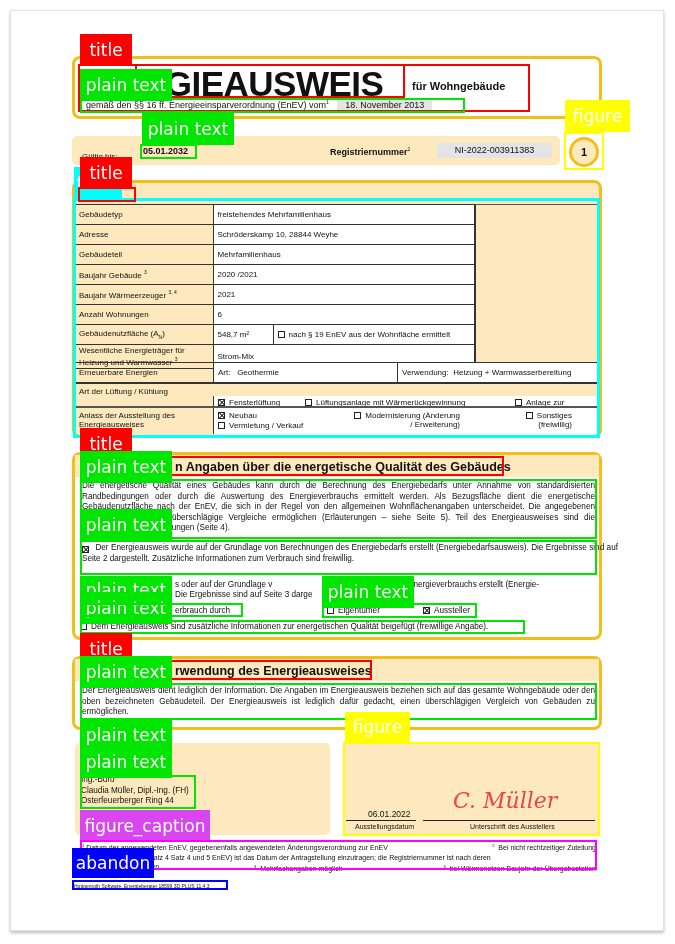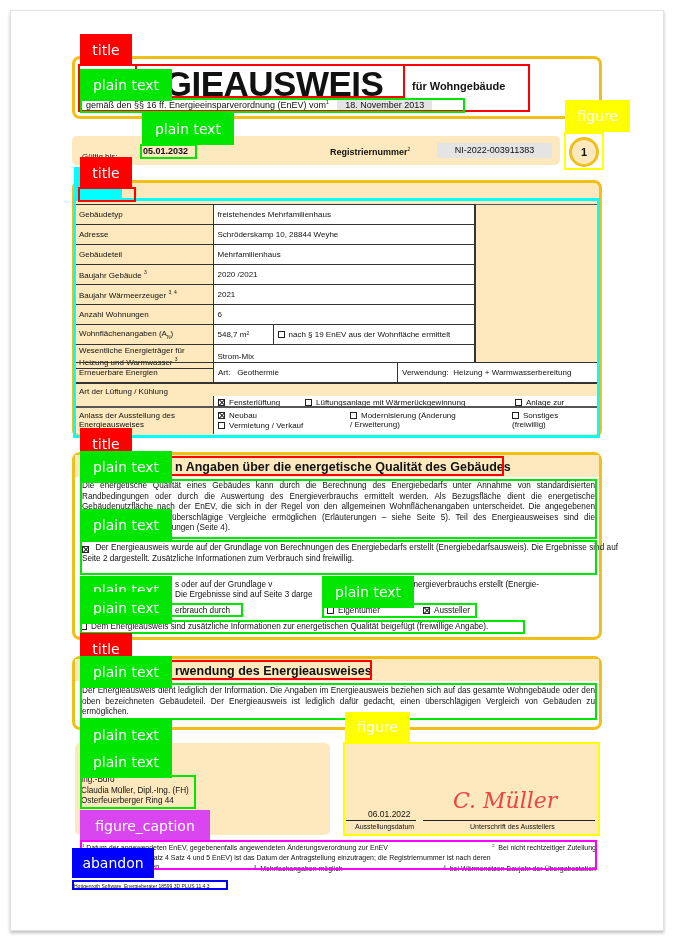--- a/index.html
+++ b/index.html
@@ -32,21 +32,21 @@
   .sec-head { font-weight: bold; font-size: 12.5px; }
 
   
   .ov { position: absolute; border: 2px solid; pointer-events: none; }
   .ov.red { border-color: #ff0000; }
   .ov.green { border-color: #00e600; }
   .ov.yellow { border-color: #ffff00; }
   .ov.cyan { border-color: #00ffff; border-width: 3px; }
   .ov.magenta { border-color: #ff00ff; }
   .ov.blue { border-color: #0000ff; }
-  .tag { position: absolute; color: #fff; font-family: "DejaVu Sans", sans-serif; font-size: 14px; display: flex; align-items: center; justify-content: center; }
+  .tag { position: absolute; color: #fff; font-family: "DejaVu Sans", sans-serif; font-size: 17px; display: flex; align-items: center; justify-content: center; }
   .tag.red { background: #ff0000; }
   .tag.green { background: #00e600; }
   .tag.yellow { background: #ffff00; }
   .tag.cyan { background: #00ffff; }
   .tag.magenta { background: #d946ef; }
   .tag.blue { background: #0000ff; }
 </style>
 </head>
 <body>
 
@@ -92,21 +92,21 @@
       </tr>
   <tr>
         <td class="lbl"><span>Baujahr Wärmeerzeuger</span> <sup style="font-size:5px;">3, 4</sup></td>
         <td class="val" colspan="2">2021</td>
       </tr>
   <tr>
         <td class="lbl">Anzahl Wohnungen</td>
         <td class="val" colspan="2">6</td>
       </tr>
   <tr>
-        <td class="lbl"><span>Wohnflächenangaben (A</span><sub style="font-size:5px;">N</sub><span>)</span></td>
+        <td class="lbl"><span>Gebäudenutzfläche (A</span><sub style="font-size:5px;">N</sub><span>)</span></td>
         <td class="val" style="width:60px;">548,7 m²</td>
         <td class="val"><span class="cb"></span><span>nach § 19 EnEV aus der Wohnfläche ermittelt</span></td>
       </tr>
   <tr>
         <td class="lbl" style="line-height:9px;height:24px;"><span>Wesentliche Energieträger für Heizung und Warmwasser</span> <sup style="font-size:5px;">3</sup></td>
         <td class="val" colspan="2">Strom-Mix</td>
       </tr>
 </tbody>
   </table>
 <div class="abs" style="left:475px;top:204px;width:122px;height:158px;border-top:1px solid #555;border-left:1px solid #333;"></div>
@@ -127,21 +127,21 @@
     <div class="abs" style="left:4px;top:2px;"><span class="cb x"></span><span>Fensterlüftung</span></div>
     <div class="abs" style="left:91px;top:2px;"><span class="cb"></span><span>Lüftungsanlage mit Wärmerückgewinnung</span></div>
     <div class="abs" style="left:301px;top:2px;width:80px;"><span class="cb"></span><span>Anlage zur Kühlung</span></div>
     <div class="abs" style="left:4px;top:11px;"><span class="cb"></span><span>Schachtlüftung</span></div>
     <div class="abs" style="left:91px;top:11px;"><span class="cb"></span><span>Lüftungsanlage ohne Wärmerückgewinnung</span></div>
   </div>
 </div>
 
 <div class="abs" style="left:75px;top:406px;width:522px;height:28px;border-top:2px solid #555;font-size:8px;">
   <div class="abs" style="left:4px;top:3px;width:130px;line-height:9px;">Anlass der Ausstellung des Energieausweises</div>
-  <div class="abs" style="left:138px;top:0;width:384px;height:26px;background:#fff;border-left:1px solid #333;line-height:9px;">
+  <div class="abs" style="left:138px;top:0;width:384px;height:26px;background:#fff;border-left:1px solid #333;line-height:9px;text-align:right;">
     <div class="abs" style="left:4px;top:3px;"><span class="cb x"></span><span>Neubau</span></div>
     <div class="abs" style="left:136px;top:3px;width:110px;"><span class="cb"></span><span>Modernisierung (Änderung / Erweiterung)</span></div>
     <div class="abs" style="left:298px;top:3px;width:60px;"><span class="cb"></span><span>Sonstiges (freiwillig)</span></div>
     <div class="abs" style="left:4px;top:13px;"><span class="cb"></span><span>Vermietung / Verkauf</span></div>
   </div>
 </div>
 
 <div class="gold-box" style="left:72px;top:452px;width:530px;height:188px;"></div>
 <div class="abs cream" style="left:75px;top:455px;width:524px;height:22px;"></div>
 <div class="abs sec-head" style="left:175px;top:460px;">n Angaben über die energetische Qualität des Gebäudes</div>

